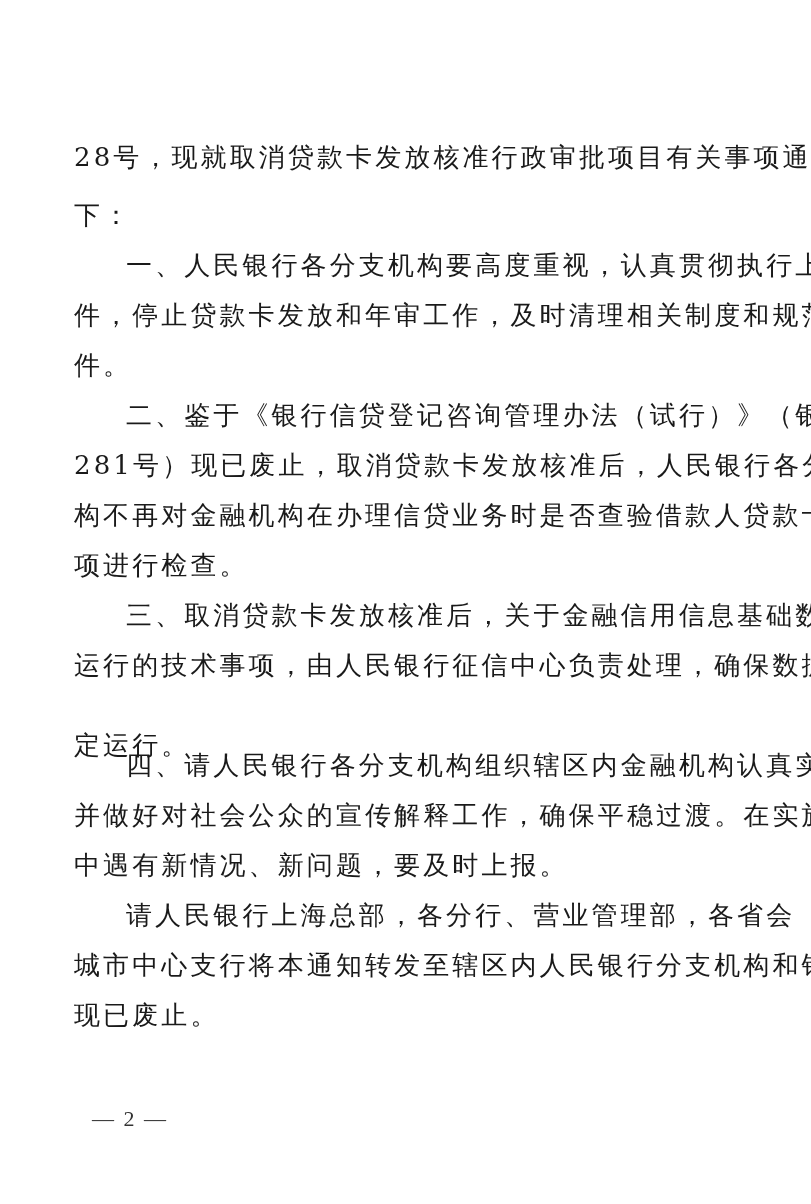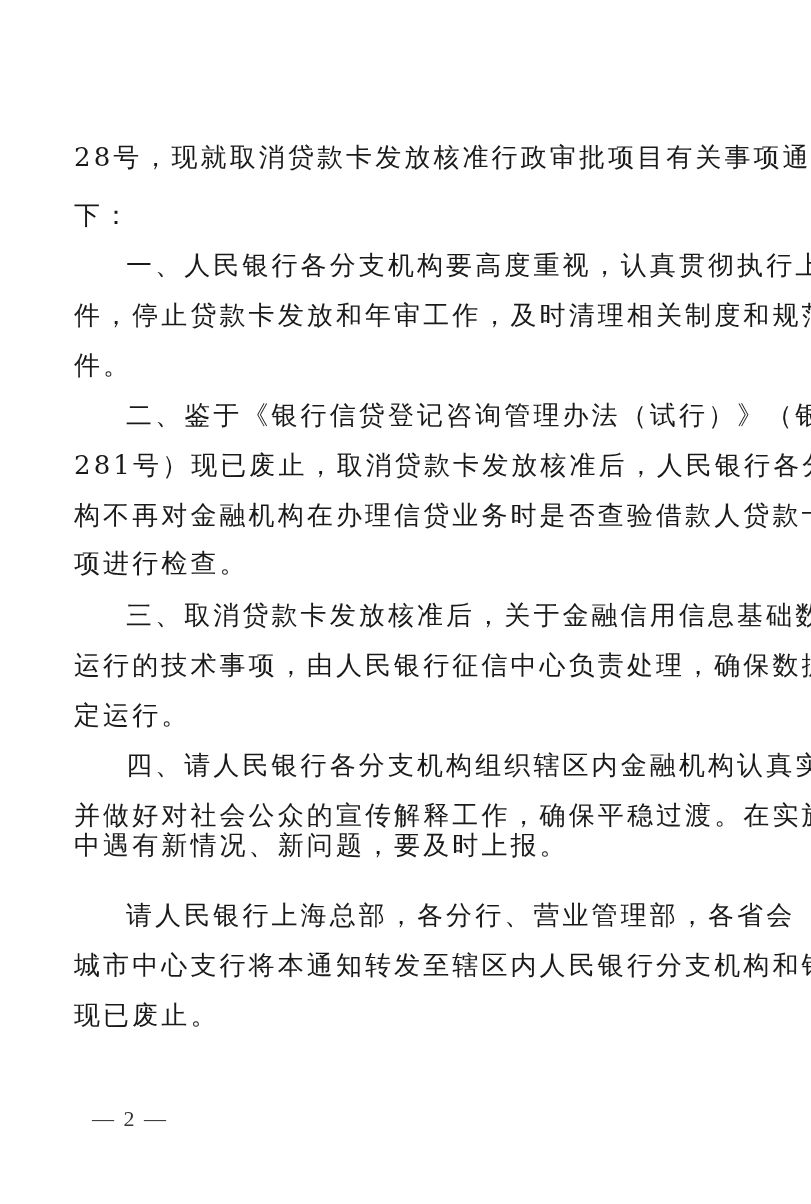--- a/index.html
+++ b/index.html
@@ -34,25 +34,25 @@
 <div class="page">
   <div id="body-text">
       <div class="line" style="top: 140px;">28号，现就取消贷款卡发放核准行政审批项目有关事项通知如</div>
       <div class="line short" style="top: 198px;">下：</div>
       <div class="line indent" style="top: 248px;">一、人民银行各分支机构要高度重视，认真贯彻执行上述文</div>
       <div class="line" style="top: 298px;">件，停止贷款卡发放和年审工作，及时清理相关制度和规范性文</div>
       <div class="line short" style="top: 348px;">件。</div>
       <div class="line indent" style="top: 398px;">二、鉴于《银行信贷登记咨询管理办法（试行）》（银发〔1999〕</div>
       <div class="line" style="top: 448px;">281号）现已废止，取消贷款卡发放核准后，人民银行各分支机</div>
       <div class="line" style="top: 498px;">构不再对金融机构在办理信贷业务时是否查验借款人贷款卡事</div>
-      <div class="line short" style="top: 548px; font-family: Liberation Mono, monospace;">项进行检查。</div>
+      <div class="line short" style="top: 548px;">项进行检查。</div>
       <div class="line indent" style="top: 598px;">三、取消贷款卡发放核准后，关于金融信用信息基础数据库</div>
       <div class="line" style="top: 648px;">运行的技术事项，由人民银行征信中心负责处理，确保数据库稳</div>
-      <div class="line short" style="top: 698px;">定运行。</div>
+      <div class="line short" style="top: 728px;">定运行。</div>
       <div class="line indent" style="top: 748px;">四、请人民银行各分支机构组织辖区内金融机构认真实施，</div>
       <div class="line" style="top: 798px;">并做好对社会公众的宣传解释工作，确保平稳过渡。在实施过程</div>
-      <div class="line short" style="top: 828px;">中遇有新情况、新问题，要及时上报。</div>
+      <div class="line short" style="top: 848px;">中遇有新情况、新问题，要及时上报。</div>
       <div class="line indent" style="top: 898px;">请人民银行上海总部，各分行、营业管理部，各省会（首府）</div>
       <div class="line" style="top: 948px;">城市中心支行将本通知转发至辖区内人民银行分支机构和银行</div>
       <div class="line short" style="top: 998px;">现已废止。</div>
     </div>
   <div class="footer">— 2 —</div>
 </div>
 
 </body></html>

